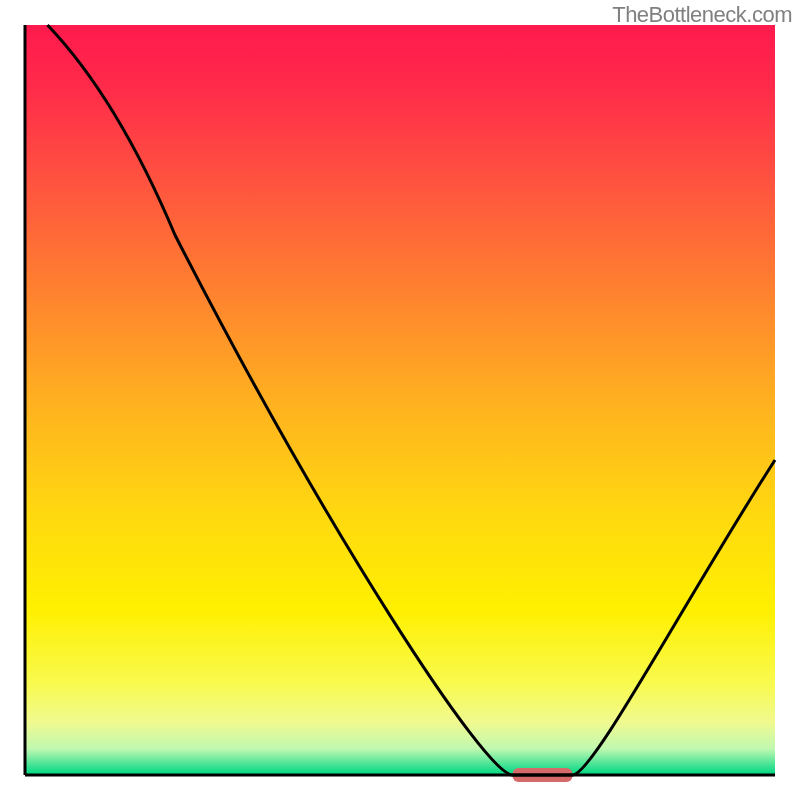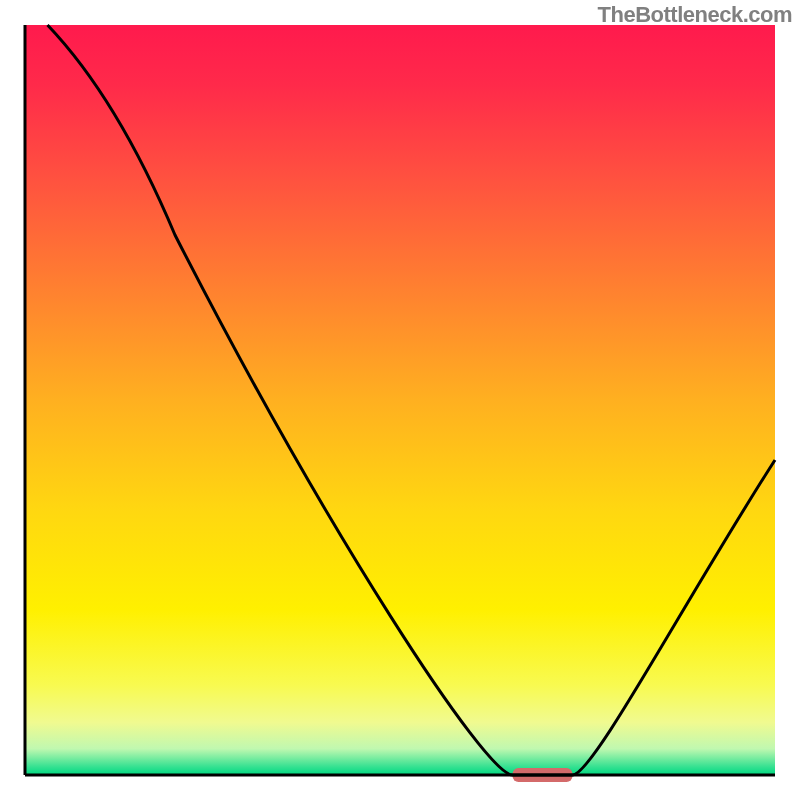--- a/index.html
+++ b/index.html
@@ -14,21 +14,21 @@
     position: relative;
     width: 800px;
     height: 800px;
   }
   .attribution {
     position: absolute;
     top: 2px;
     right: 8px;
     font-family: Arial, Helvetica, sans-serif;
     font-size: 22px;
-    font-weight: bold;
+    font-weight: normal;
     color: #808080;
     z-index: 10;
     letter-spacing: -0.5px;
     text-align: right;
   }
   svg {
     display: block;
   }
 </style>
 </head>

